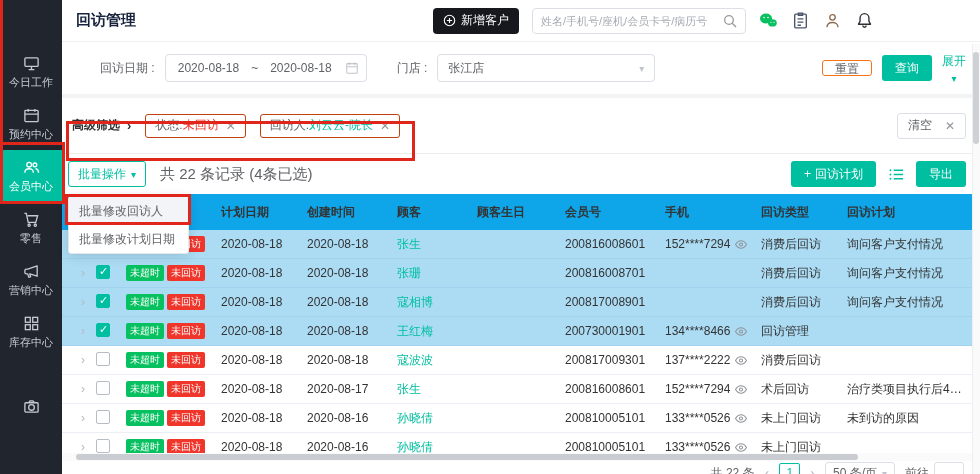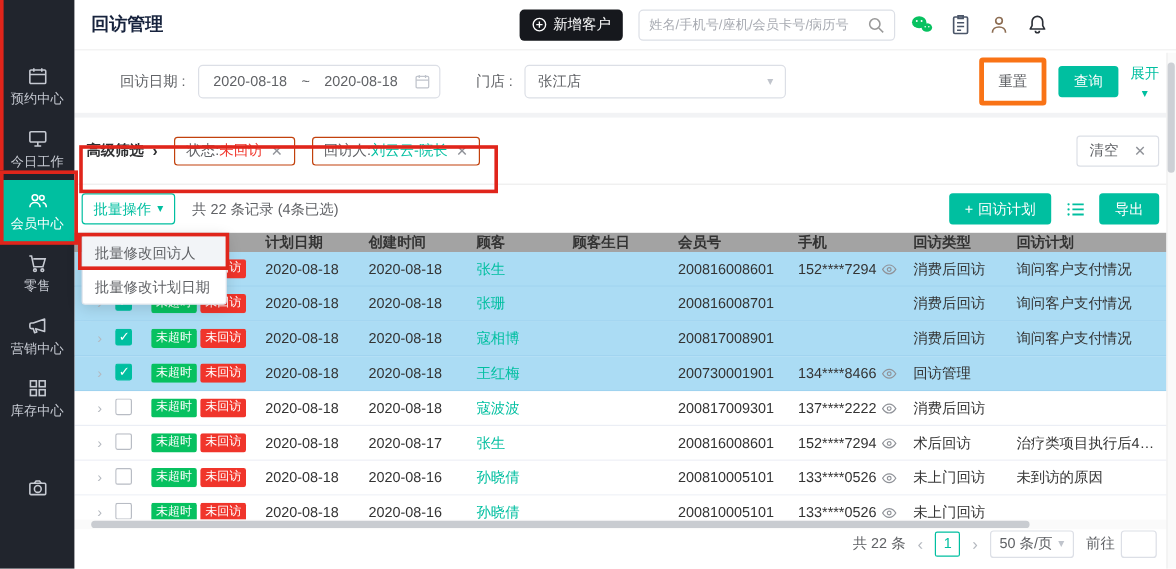--- a/index.html
+++ b/index.html
@@ -27,45 +27,45 @@
   .top-icon { width:19px; height:19px; display:inline-flex; cursor:pointer; }
 
   .filter-row { height:56px; display:flex; align-items:center; padding:0 14px 0 38px; border-bottom:4px solid #f2f3f5; }
   .lbl { font-size:12px; color:#606266; margin-right:10px; white-space:nowrap; }
   .date-range { width:202px; height:28px; border:1px solid #dcdfe6; border-radius:4px; display:flex; align-items:center; justify-content:center; gap:12px; font-size:12px; color:#606266; margin-right:30px; position:relative; padding-right:22px; cursor:pointer; }
   .date-range .cal { position:absolute; right:7px; top:6px; width:14px; height:14px; }
   .store-select { width:218px; height:28px; border:1px solid #dcdfe6; border-radius:4px; display:flex; align-items:center; padding:0 10px; font-size:12px; color:#606266; cursor:pointer; }
   .store-select .val { flex:1; }
   .caret { color:#c0c4cc; font-size:10px; }
   .filter-actions { margin-left:auto; display:flex; align-items:center; gap:10px; }
-  .btn-plain { height:40px; padding:0 12px; border:4px solid #f97316; background:#fff; border-radius:3px; font-size:12px; color:#606266; }
+  .btn-plain { height:16px; padding:0 12px; border:1px solid #f97316; background:#fff; border-radius:3px; font-size:12px; color:#606266; }
   .btn-teal { height:26px; padding:12px 13px; background:var(--accent); color:#fff; border:none; border-radius:3px; font-size:12px; display:flex; align-items:center; gap:4px; }
   .link-expand { color:var(--accent); font-size:12px; display:flex; align-items:center; gap:3px; cursor:pointer;flex-direction:column; }
   .link-expand .caret { color:var(--accent); }
 
   .advanced-row { height:56px; display:flex; align-items:center; padding:0 14px 0 10px; border-bottom:1px solid #ededed; }
   .adv-label { font-size:12px; font-weight:bold; color:#303133; display:flex; align-items:center; gap:7px; }
   .chev-right { font-size:13px; color:#303133; }
   .tagchip { margin-left:14px; height:24px; border:1px solid #c2410c; background:#fff; border-radius:3px; display:flex; align-items:center; padding:0 9px; font-size:12px; color:#606266; cursor:default; }
   .tag-val-red { color:var(--red); }
   .tag-val-accent { color:var(--accent); }
   .tag-x { color:#909399; margin-left:7px; font-size:12px; cursor:pointer; }
   .btn-clear { margin-left:auto; height:26px; padding:0 10px; border:1px solid #dcdfe6; background:#fff; border-radius:3px; font-size:12px; color:#606266; display:flex; align-items:center; gap:6px; }
 
   .toolbar-row { height:40px; display:flex; align-items:center; padding:0 14px 0 6px; }
   .btn-batch { border:1px solid var(--accent); color:var(--accent); background:#fff; height:26px; border-radius:3px; padding:0 9px; font-size:12px; display:flex; align-items:center; gap:5px; }
   .btn-batch .caret { color:var(--accent); }
-  .records { margin-left:14px; font-size:12px; color:#606266; }
+  .records { margin-left:14px; font-size:15px; color:#606266; }
   .toolbar-right { margin-left:auto; display:flex; align-items:center; gap:10px; }
   .list-btn { width:20px; height:20px; background:none; border:none; display:flex; align-items:center; justify-content:center; }
 
   
   .table { position:relative; }
   .thead, .trow { display:flex; align-items:center; padding-left:8px; font-size:12px; }
-  .thead { height:16px; background:#a3a3a3; font-weight:bold; color:#333; }
+  .thead { height:36px; background:#0ea5e9; font-weight:bold; color:#333; }
   .tbody { height:223px; overflow:hidden; }
   .trow { height:29px; color:#333; border-bottom:1px solid #ebeef5; background:#fff; }
   .trow.selected { background:var(--selrow); border-bottom-color:#9fd3ef; }
   .cell { white-space:nowrap; overflow:hidden; }
   .c-expand { width:26px; text-align:center; }
   .c-check { width:30px; }
   .c-status { width:95px; display:flex; align-items:center; gap:3px; }
   .c-plan { width:86px; }
   .c-created { width:90px; }
   .c-cust { width:80px; }
@@ -106,31 +106,31 @@
   
   .anno { position:absolute; border:3px solid var(--anno); z-index:40; pointer-events:none; background:transparent; }
   .anno-line { position:absolute; background:var(--anno); z-index:40; pointer-events:none; }
 </style>
 </head>
 <body>
 
 <aside class="sidebar">
   <div class="side-item">
     <svg viewBox="0 0 18 18" fill="none" stroke="currentColor" stroke-width="1.4">
+        <rect x="2" y="3" width="14" height="9" rx="1"></rect>
+        <path d="M6 15.5h6M9 12v3.5"></path>
+      </svg>
+    <span class="side-label">今日工作</span>
+  </div>
+  <div class="side-item">
+    <svg viewBox="0 0 18 18" fill="none" stroke="currentColor" stroke-width="1.4">
         <rect x="2" y="3.5" width="14" height="12" rx="1"></rect>
         <path d="M2 7.5h14M5.5 2v3M12.5 2v3"></path>
       </svg>
     <span class="side-label">预约中心</span>
-  </div>
-  <div class="side-item">
-    <svg viewBox="0 0 18 18" fill="none" stroke="currentColor" stroke-width="1.4">
-        <rect x="2" y="3" width="14" height="9" rx="1"></rect>
-        <path d="M6 15.5h6M9 12v3.5"></path>
-      </svg>
-    <span class="side-label">今日工作</span>
   </div>
   <div class="side-item active">
     <svg viewBox="0 0 18 18" fill="none" stroke="currentColor" stroke-width="1.4">
         <circle cx="6.5" cy="6" r="2.5"></circle>
         <path d="M2 14.5c0-2.6 2-4.2 4.5-4.2s4.5 1.6 4.5 4.2"></path>
         <circle cx="12.6" cy="6.2" r="2"></circle>
         <path d="M13.2 10.3c1.9.4 3.3 1.9 3.3 4.2"></path>
       </svg>
     <span class="side-label">会员中心</span>
   </div>

